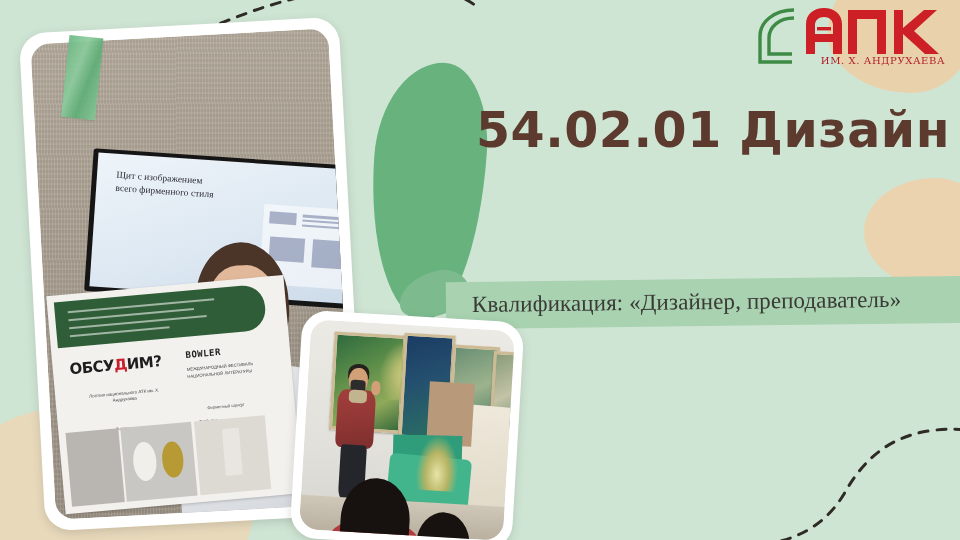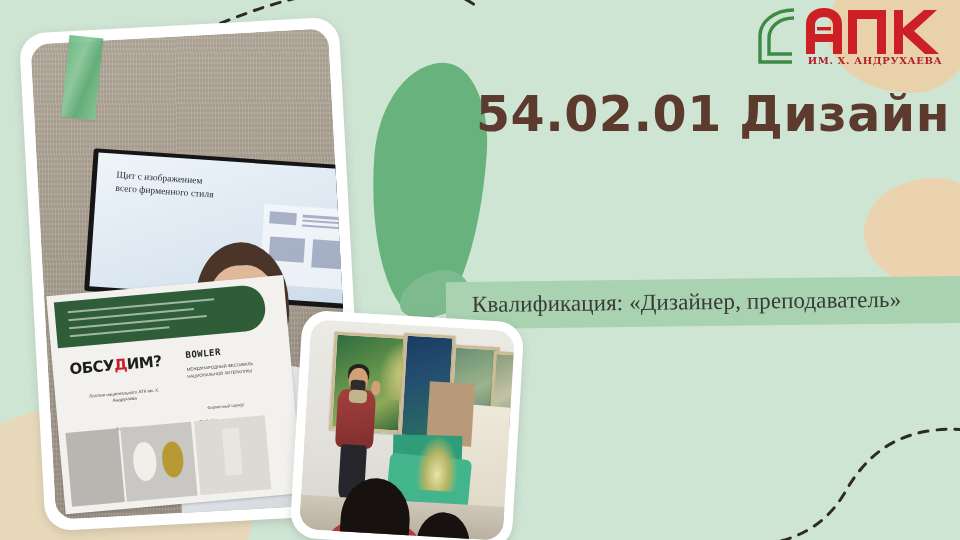--- a/index.html
+++ b/index.html
@@ -81,21 +81,21 @@
     font-size: 23px;
     color: #3a3a36;
     letter-spacing: .1px;
     white-space: nowrap;
     transform: rotate(-0.7deg);
   }
 
   
   .heading {
     position: absolute;
-    left: 424px; top: 78px;
+    left: 424px; top: 94px;
     width: 526px;
     color: #5c3a2e;
     font-family: "DejaVu Sans", sans-serif;
     font-weight: 700;
     font-size: 49px;
     line-height: 1.52;
     text-align: right;
     letter-spacing: .5px;
   }
   .heading .line1 { display: block; }
@@ -103,25 +103,25 @@
 
   
   .logo {
     position: absolute;
     left: 748px; top: 2px;
     width: 206px; height: 66px;
   }
   .logo-mark { position: absolute; inset: 0; }
   .logo-caption {
     position: absolute;
-    left: 52px; bottom: 2px;
+    left: 60px; bottom: 2px;
     width: 150px;
     text-align: center;
     font-family: "DejaVu Serif", serif;
-    font-weight: 700;
+    font-weight: 400;
     font-size: 10px;
     color: #b01f28;
     letter-spacing: .6px;
     white-space: nowrap;
   }
 
   
   .photo-card {
     position: absolute;
     background: #ffffff;

